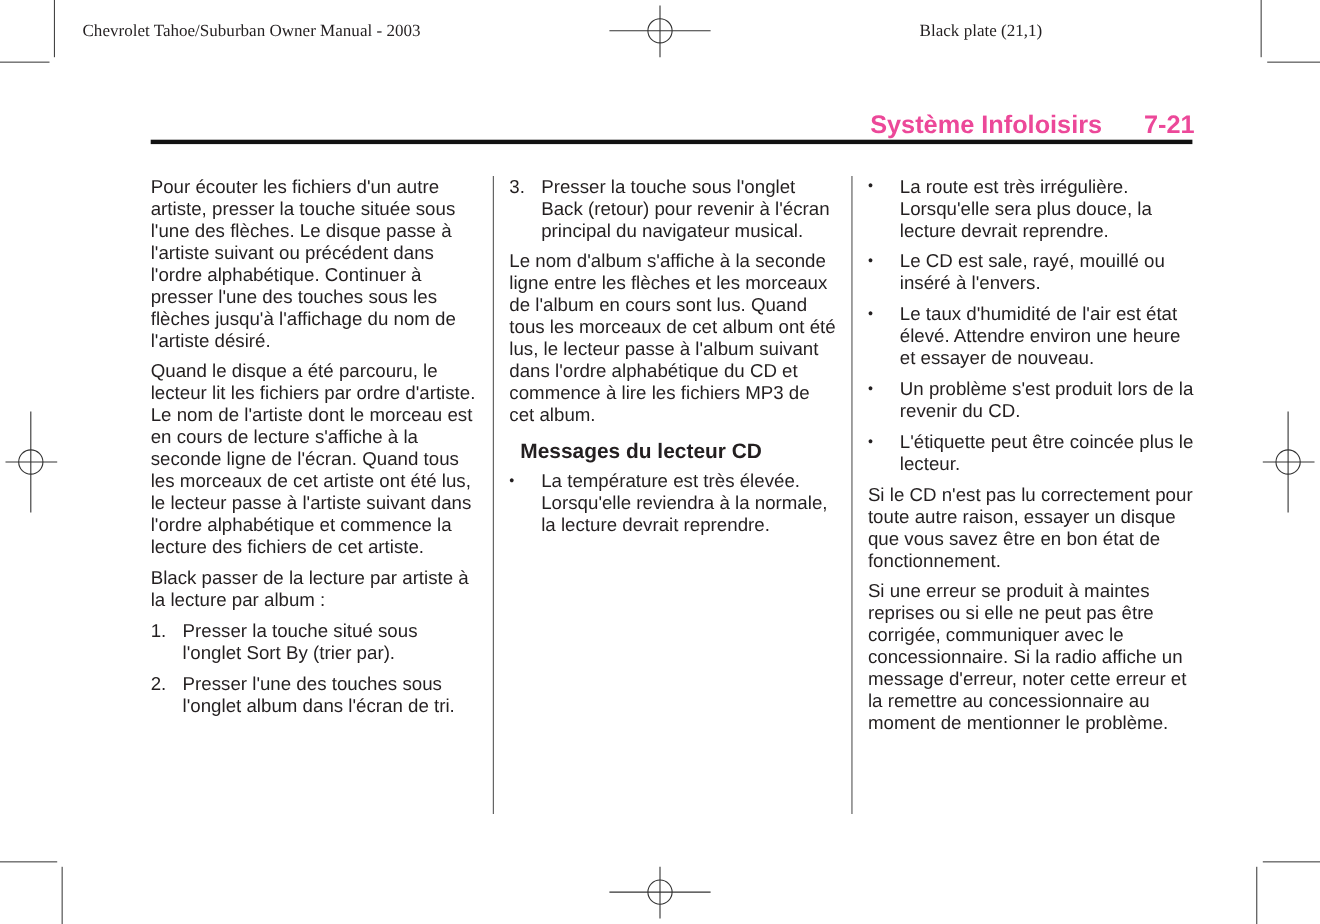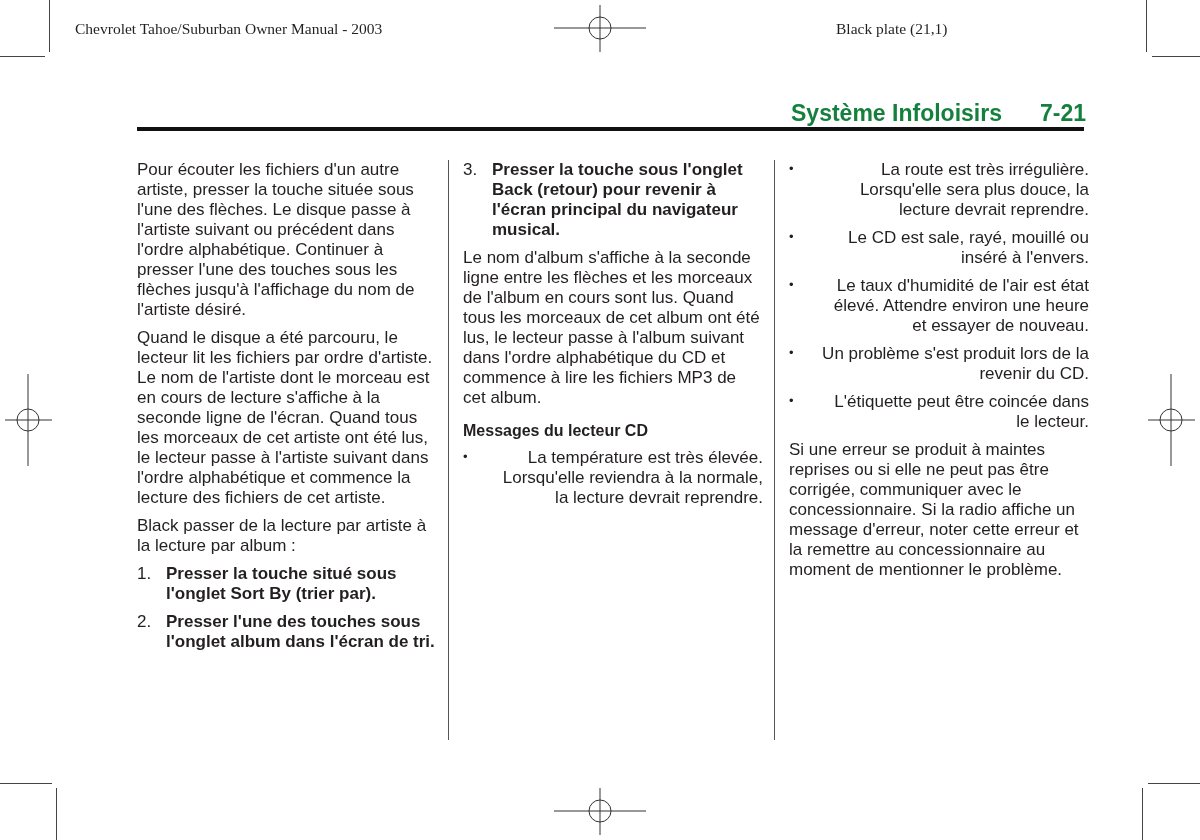--- a/index.html
+++ b/index.html
@@ -4,40 +4,40 @@
   <style>
     html, body { margin: 0; padding: 0; background: #ffffff; }
     body { width: 1200px; height: 840px; position: relative; overflow: hidden; color: #231f20; }
     .abs { position: absolute; }
     .line { position: absolute; background: #444; }
 
     .running-head { font-family: "Liberation Serif", serif; font-size: 15.5px; color: #231f20; position: absolute; top: 20px; white-space: nowrap; }
     .rh-left { left: 75px; }
     .rh-right { left: 836px; }
 
-    .section-title { position: absolute; top: 100px; right: 114px; font-family: "Liberation Sans", sans-serif; font-weight: bold; font-size: 23px; white-space: nowrap; color: #15803d; }
+    .section-title { position: absolute; top: 100px; right: 114px; font-family: "Liberation Sans", sans-serif; font-weight: bold; font-size: 23px; white-space: nowrap; color: #ec4899; }
     .section-title .page-num { margin-left: 38px; }
     .title-rule { position: absolute; left: 137px; top: 127px; width: 947px; height: 4px; background: #111; }
 
     .col { position: absolute; top: 160px; font-family: "Liberation Sans", sans-serif; font-size: 17px; line-height: 20px; color: #231f20; }
     .col1 { left: 137px; width: 300px; }
     .col2 { left: 463px; width: 300px; }
     .col3 { left: 789px; width: 300px; }
     .col p { margin: 0 0 8px 0; }
     .col-rule { position: absolute; width: 1px; background: #555; top: 160px; height: 580px; }
 
     .num-item { display: flex; margin: 0 0 8px 0; }
     .num-item .num { width: 29px; flex: none; }
-    .num-item .txt { flex: 1; font-weight: bold; }
+    .num-item .txt { flex: 1; }
 
     .bullet-item { display: flex; margin: 0 0 8px 0; }
     .bullet-item .bul { width: 29px; flex: none; font-size: 13px; line-height: 18px; padding-left: 0; }
-    .bullet-item .txt { flex: 1; text-align: right; }
+    .bullet-item .txt { flex: 1; }
 
-    h3.subhead { margin: 12px 0 6px 0; font-size: 16px; font-weight: bold; line-height: 22px; }
+    h3.subhead { margin: 12px 0 6px 10px; font-size: 19px; font-weight: bold; line-height: 22px; }
     .label-bold { font-weight: bold; }
   </style>
 </head>
 <body>
 
 <div>
   <div class="line" style="left:49px; top:0; width:1px; height:52px;"></div>
   <div class="line" style="left:0; top:56px; width:45px; height:1px;"></div>
 </div>
 <div>
@@ -124,16 +124,17 @@
   <div class="bullet-item">
     <span class="bul">•</span>
     <span class="txt">Le taux d'humidité de l'air est état élevé. Attendre environ une heure et essayer de nouveau.</span>
   </div>
   <div class="bullet-item">
     <span class="bul">•</span>
     <span class="txt">Un problème s'est produit lors de la revenir du CD.</span>
   </div>
   <div class="bullet-item">
     <span class="bul">•</span>
-    <span class="txt">L'étiquette peut être coincée dans le lecteur.</span>
+    <span class="txt">L'étiquette peut être coincée plus le lecteur.</span>
   </div>
+  <p>Si le CD n'est pas lu correctement pour toute autre raison, essayer un disque que vous savez être en bon état de fonctionnement.</p>
   <p>Si une erreur se produit à maintes reprises ou si elle ne peut pas être corrigée, communiquer avec le concessionnaire. Si la radio affiche un message d'erreur, noter cette erreur et la remettre au concessionnaire au moment de mentionner le problème.</p>
 </div>
 
 </body></html>

